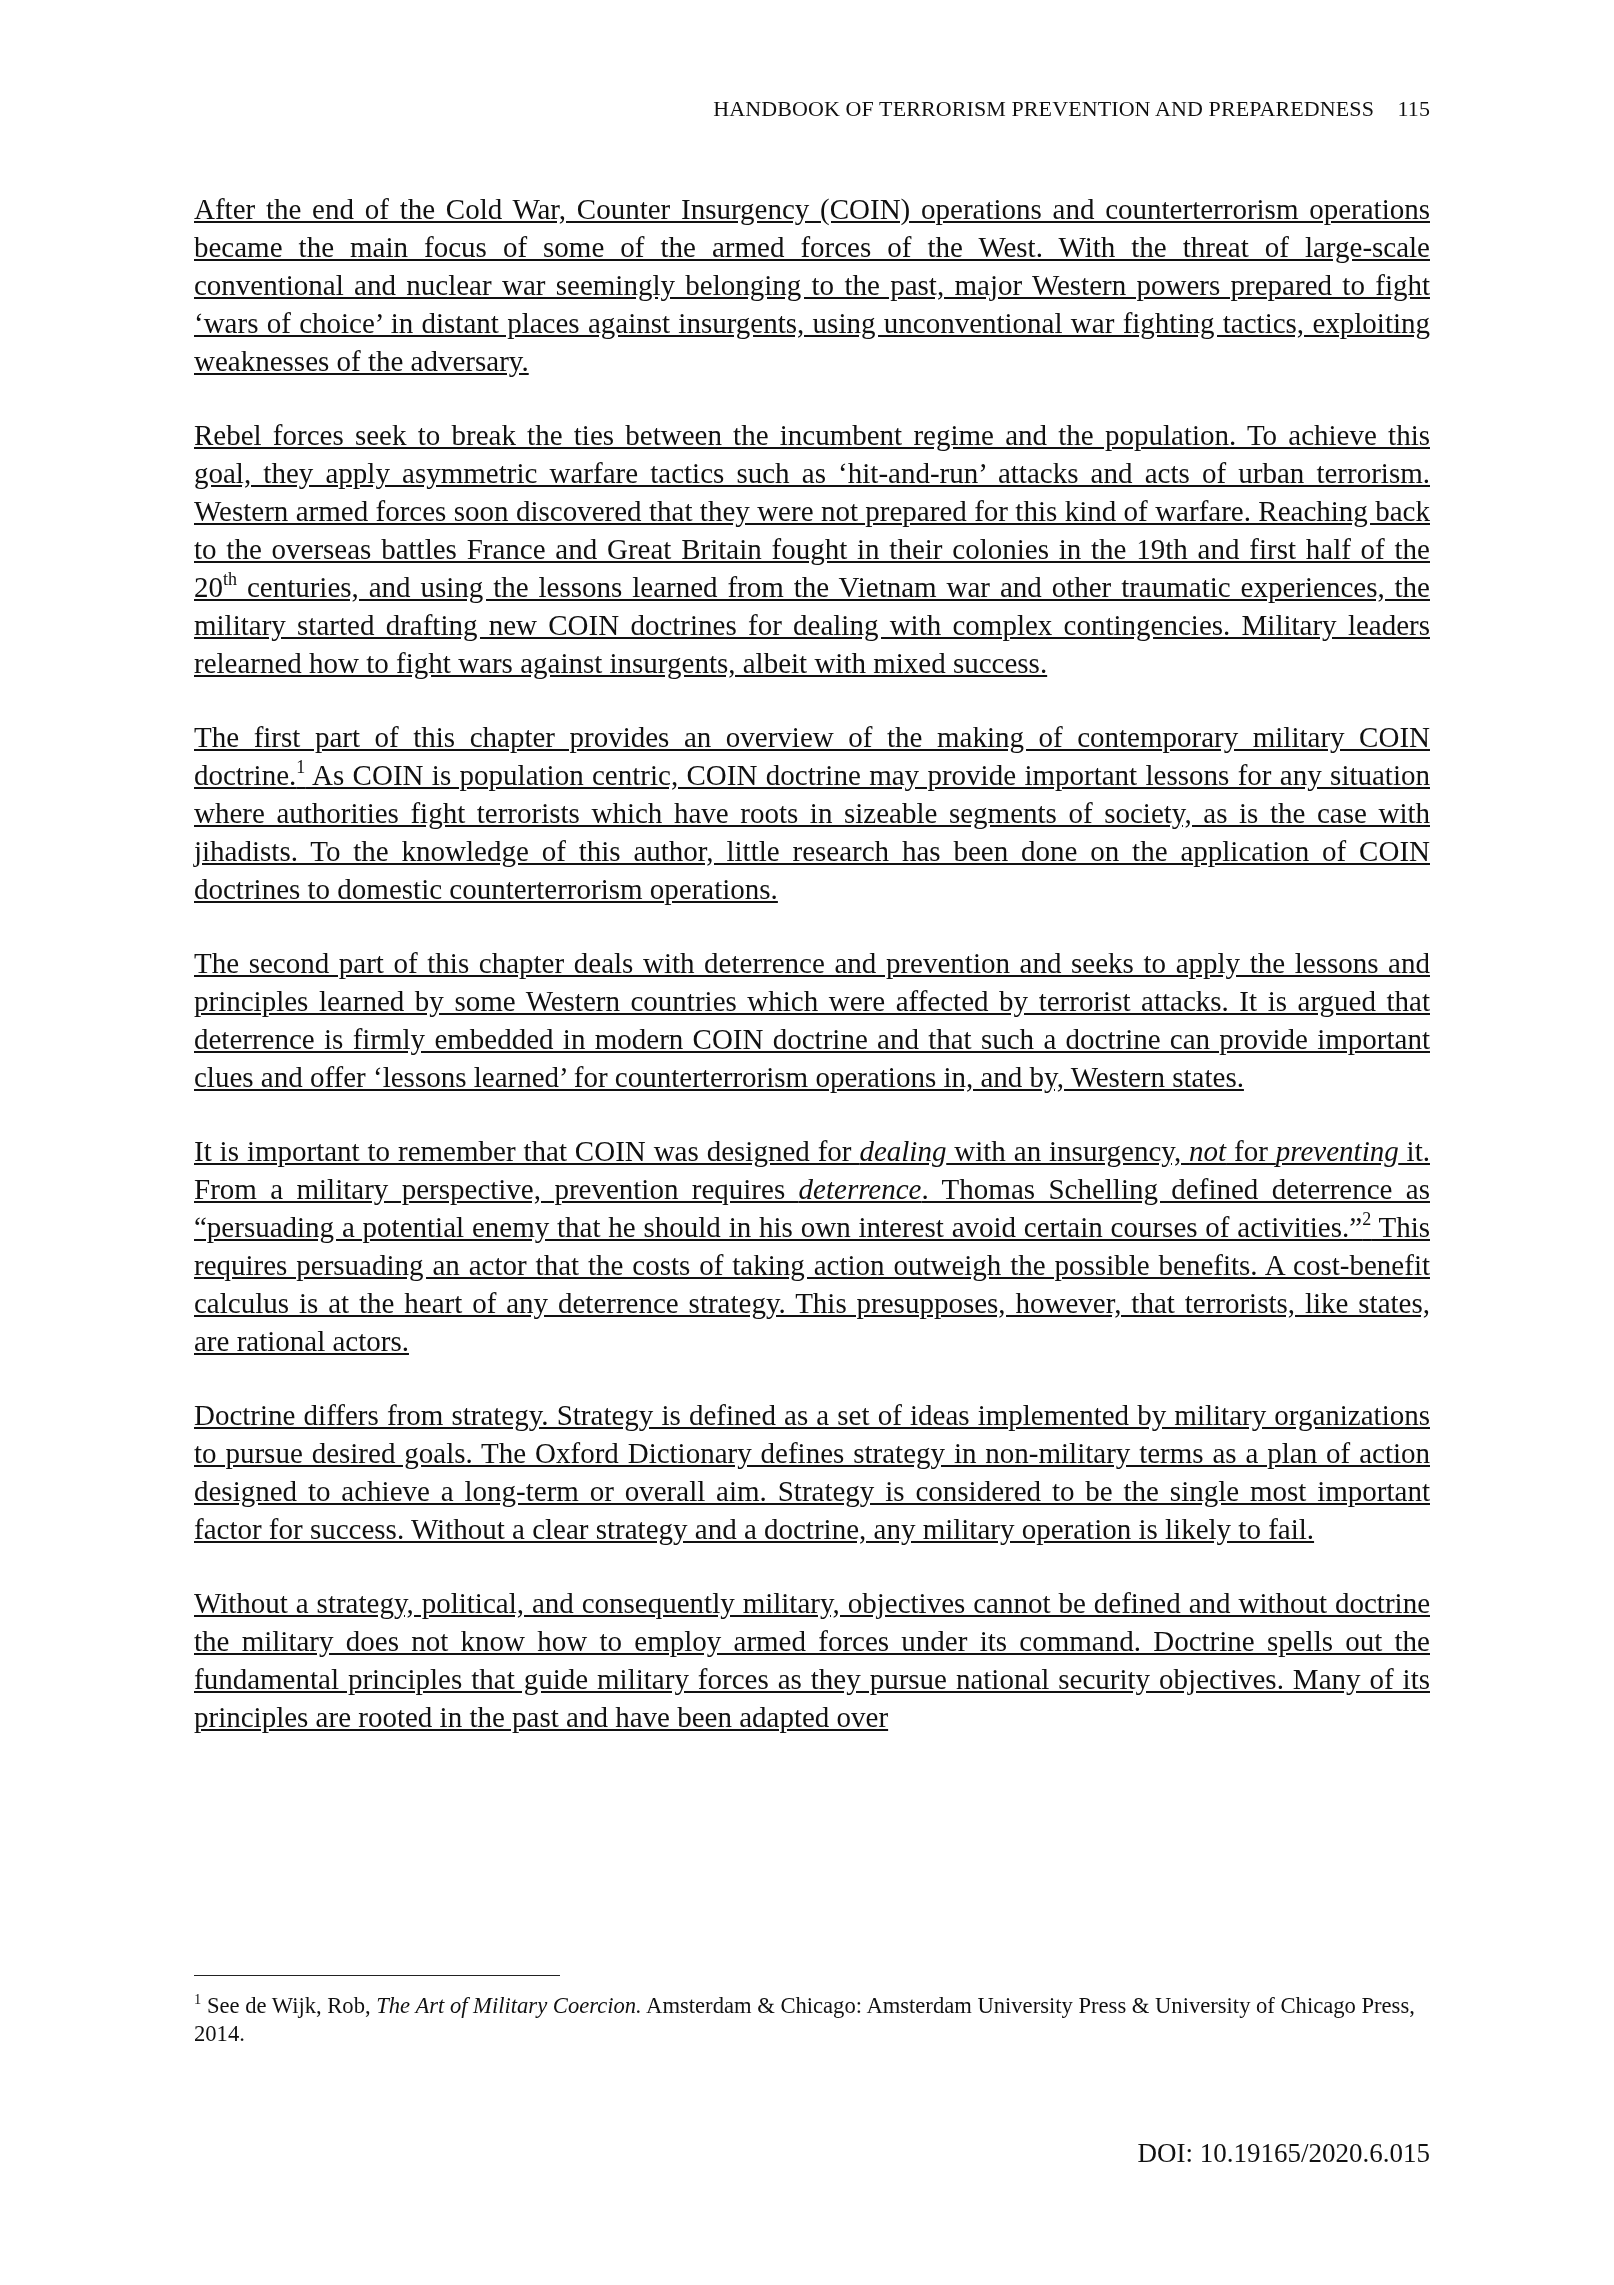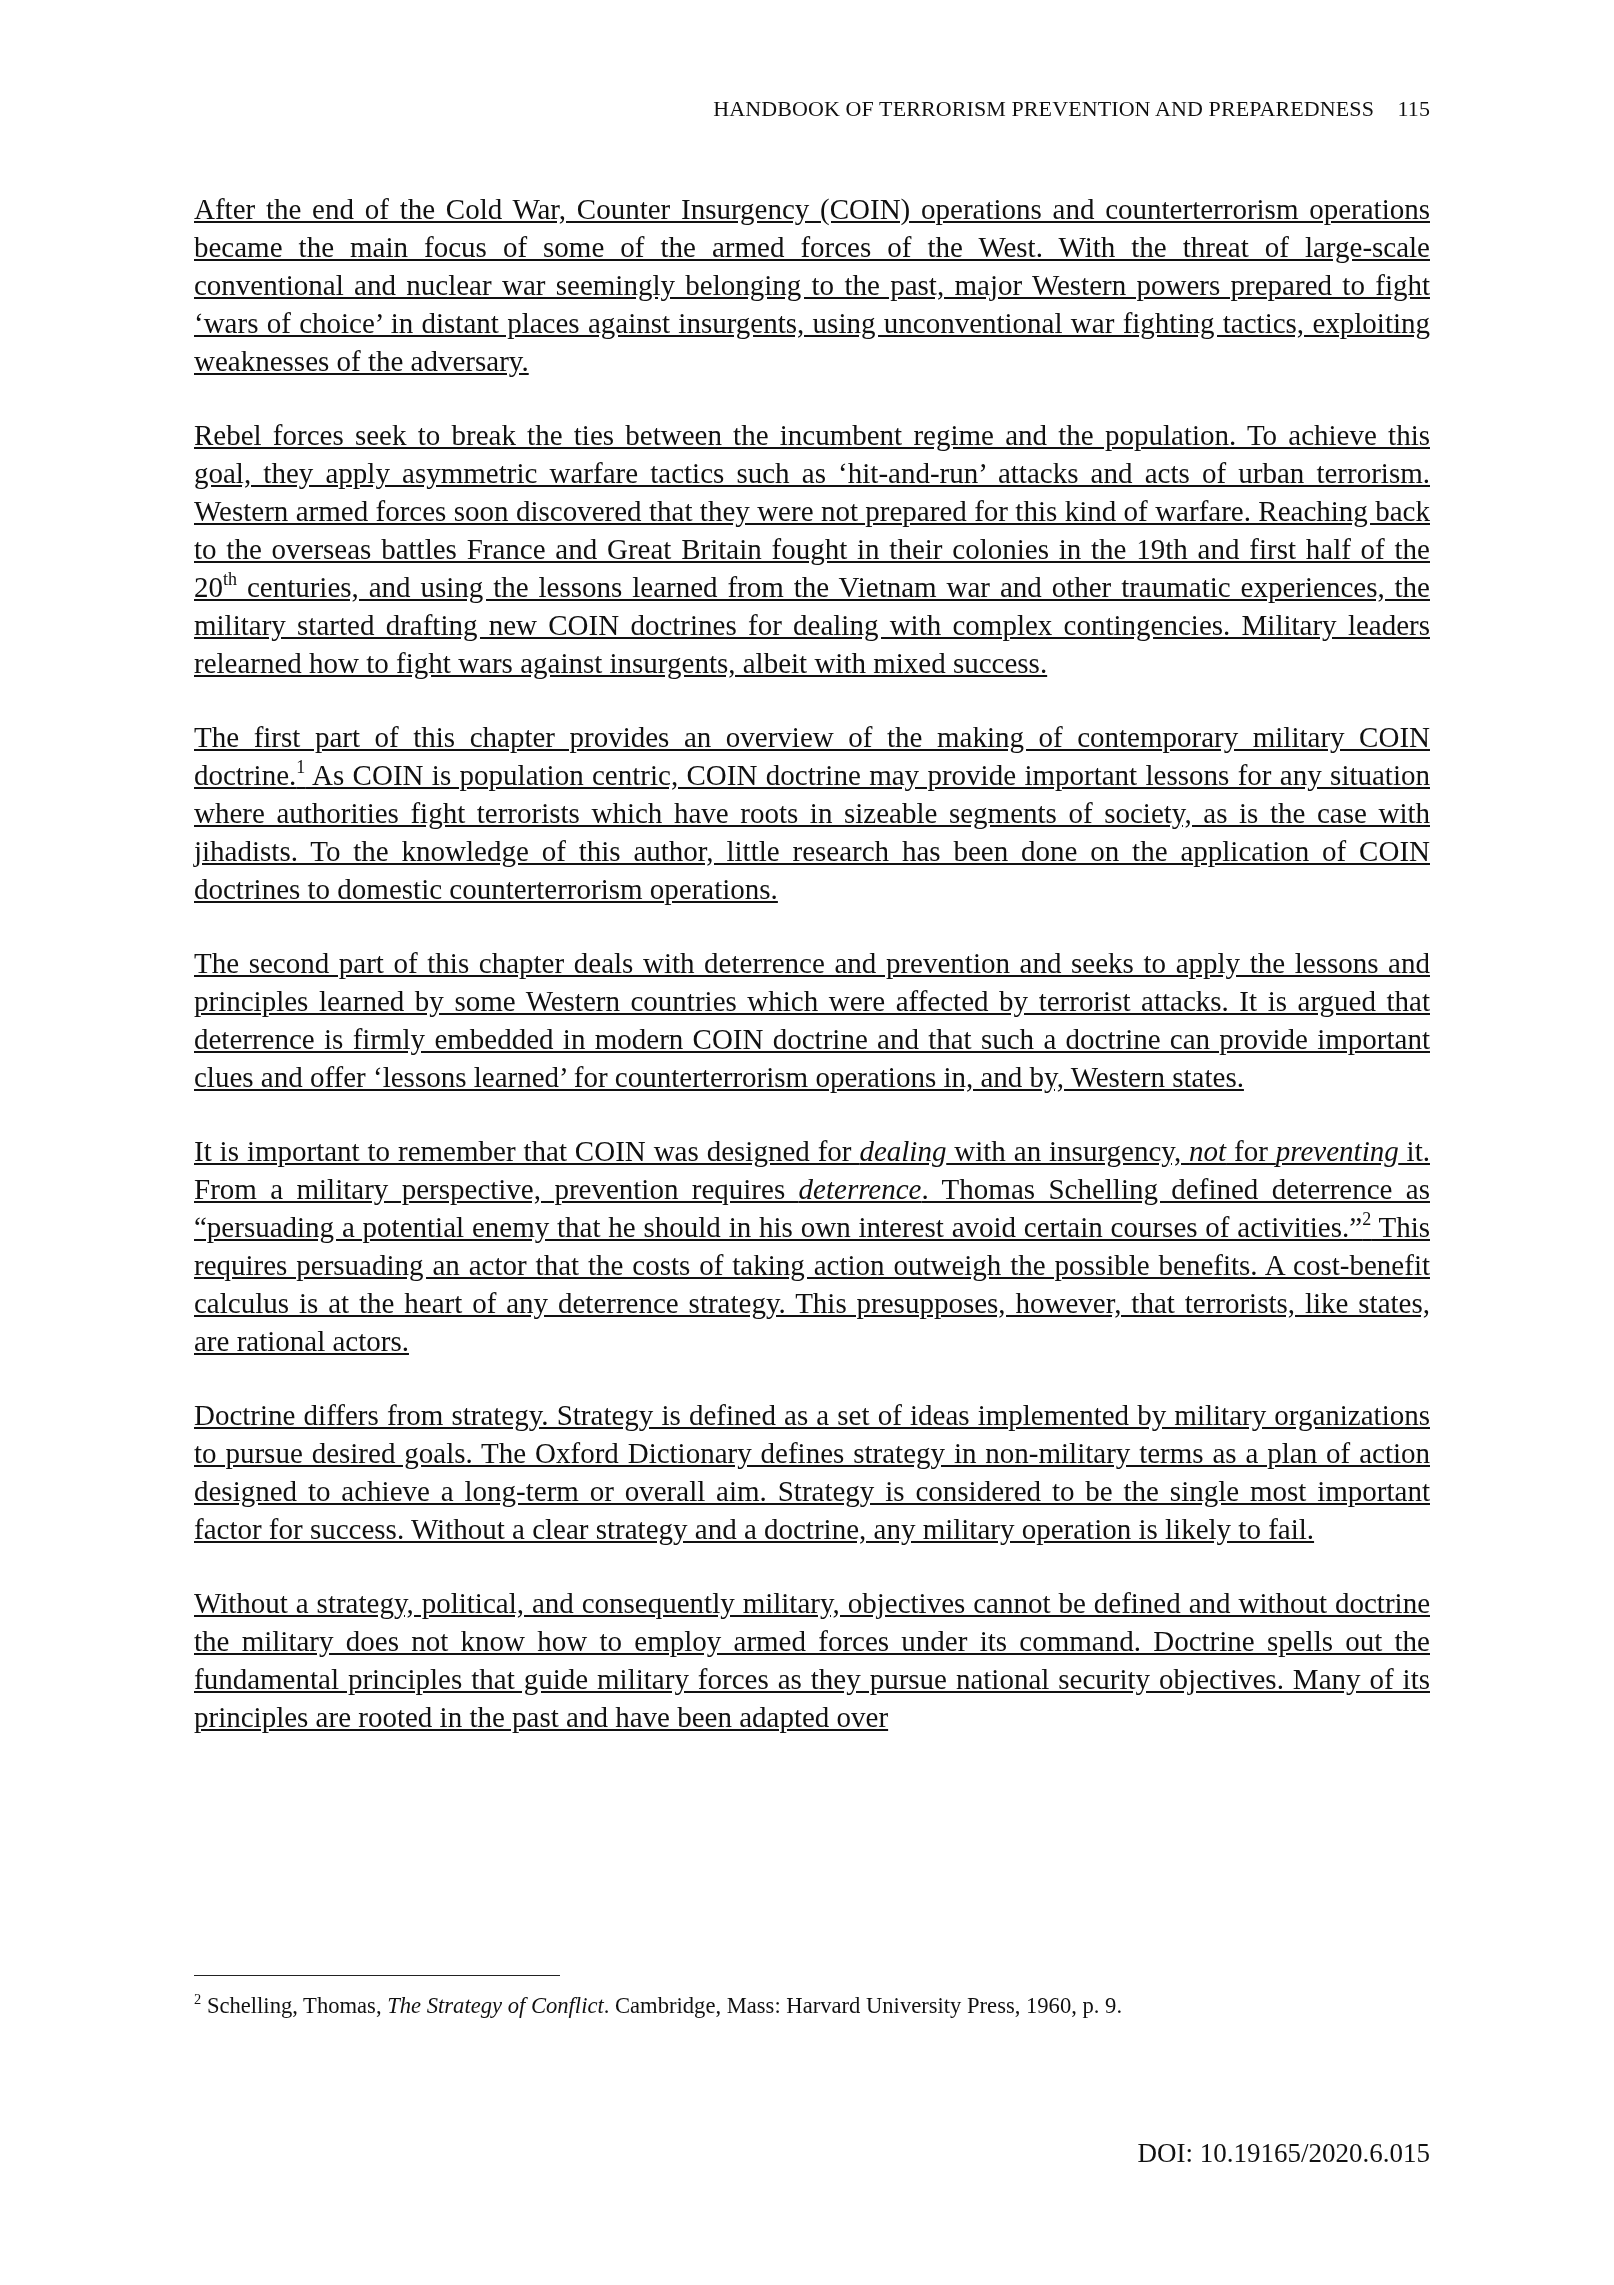--- a/index.html
+++ b/index.html
@@ -33,18 +33,18 @@
     <p class="para"><span>The first part of this chapter provides an overview of the making of contemporary military COIN doctrine.</span><sup>1</sup><span> As COIN is population centric, COIN doctrine may provide important lessons for any situation where authorities fight terrorists which have roots in sizeable segments of society, as is the case with jihadists. To the knowledge of this author, little research has been done on the application of COIN doctrines to domestic counterterrorism operations.</span></p>
     <p class="para"><span>The second part of this chapter deals with deterrence and prevention and seeks to apply the lessons and principles learned by some Western  countries which were affected by terrorist attacks. It is  argued that deterrence is firmly embedded in modern COIN doctrine and that such a doctrine can provide important clues and offer ‘lessons learned’ for counterterrorism operations in, and by, Western states.</span></p>
     <p class="para"><span>It is important to remember that COIN was designed for </span><i>dealing</i><span> with an insurgency, </span><i>not</i><span> for </span><i>preventing</i><span> it. From a military perspective, prevention requires </span><i>deterrence</i><span>. Thomas Schelling defined deterrence as “persuading a potential enemy that he should in his own interest avoid certain courses of activities.”</span><sup>2</sup><span> This requires persuading an actor that the costs of taking action outweigh the possible benefits. A cost-benefit calculus is at the heart of any deterrence strategy. This presupposes, however, that terrorists, like states, are rational actors.</span></p>
 
     <p class="para"><span>Doctrine differs from strategy. Strategy is defined as a set of ideas implemented by military organizations to pursue desired goals. The Oxford Dictionary defines strategy in non-military terms as a plan of action designed to achieve a long-term or overall aim. Strategy is considered to be the single most important factor for success. Without a clear strategy and a doctrine, any military operation is likely to fail.</span></p>
     <p class="para"><span>Without a strategy, political, and consequently military, objectives cannot be defined and without doctrine the military does not know how to employ armed forces under its command. Doctrine spells out the fundamental principles that guide military forces as they pursue national security objectives. Many of its principles are rooted in the past and have been adapted over</span></p>
   </div>
 
   <div class="fn-rule"></div>
   <div class="footnotes">
-    <p><sup>2</sup><span> Schelling, Thomas, </span><i>The Strategy of Conflict</i><span>. Cambridge, Mass: Harvard University Press, 1960, p. 9.</span></p>
+    <p><sup>1</sup><span> See de Wijk, Rob, </span><i>The Art of Military Coercion.</i><span> Amsterdam &amp; Chicago: Amsterdam University Press &amp; University of Chicago Press, 2014.</span></p>
   </div>
 
   <div class="doi">DOI: 10.19165/2020.6.015</div>
 </div>
 
 
 </body></html>

